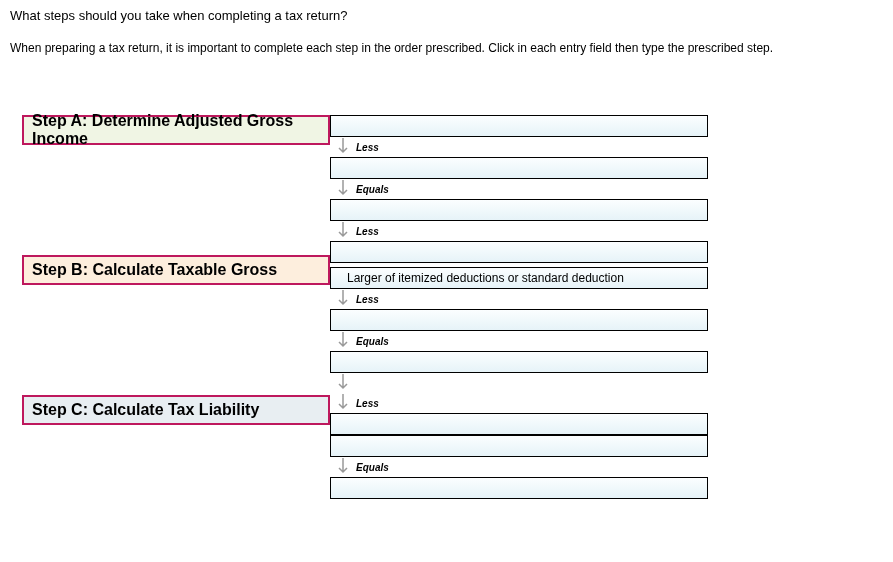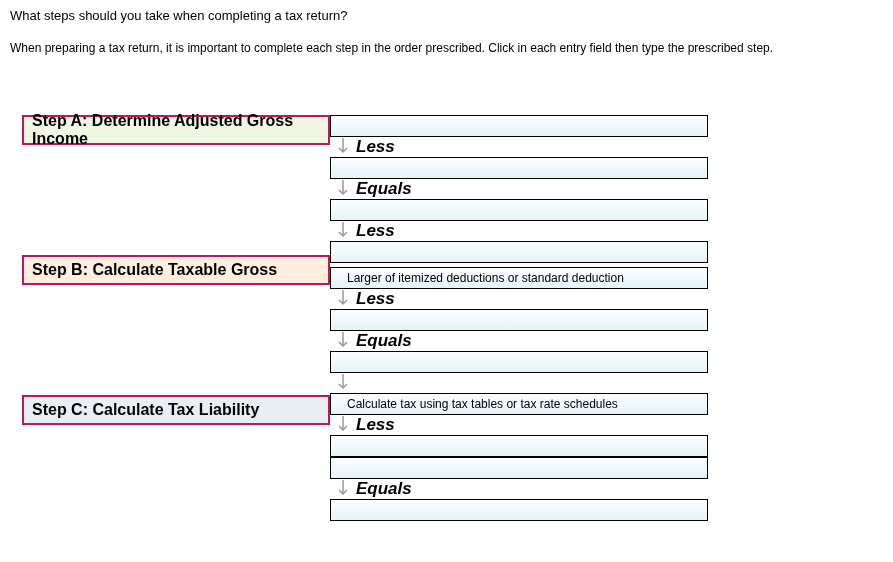--- a/index.html
+++ b/index.html
@@ -68,21 +68,21 @@
     display: flex;
     align-items: center;
     justify-content: center;
     color: #888;
     margin-right: 6px;
   }
   .arrow svg { display: block; }
   .conn-label {
     font-weight: bold;
     font-style: italic;
-    font-size: 17px;
+    font-size: 10px;
   }
   .spacer { flex: 0 0 auto; }
 </style>
 </head>
 <body>
 
 <div class="title">What steps should you take when completing a tax return?</div>
 <div class="intro">When preparing a tax return, it is important to complete each step in the order prescribed. Click in each entry field then type the prescribed step.</div>
 
 <div class="layout">
@@ -151,21 +151,20 @@
 
     <input class="field" type="text" value="" style="">
     <div class="connector">
       <span class="arrow">
         <svg width="10" height="18" viewBox="0 0 10 18">
             <path d="M5 0 V13 M1 10 L5 14 L9 10" stroke="#999" stroke-width="1.5" fill="none"></path>
           </svg>
       </span>
     </div>
 
-    <input class="field" type="text" value="Calculate tax using tax tables or tax rate schedules" style="">
     <div class="connector">
       <span class="arrow">
         <svg width="10" height="18" viewBox="0 0 10 18">
             <path d="M5 0 V13 M1 10 L5 14 L9 10" stroke="#999" stroke-width="1.5" fill="none"></path>
           </svg>
       </span>
       <span class="conn-label">Less</span>
     </div>
 
     <input class="field" type="text" value="" style="">

